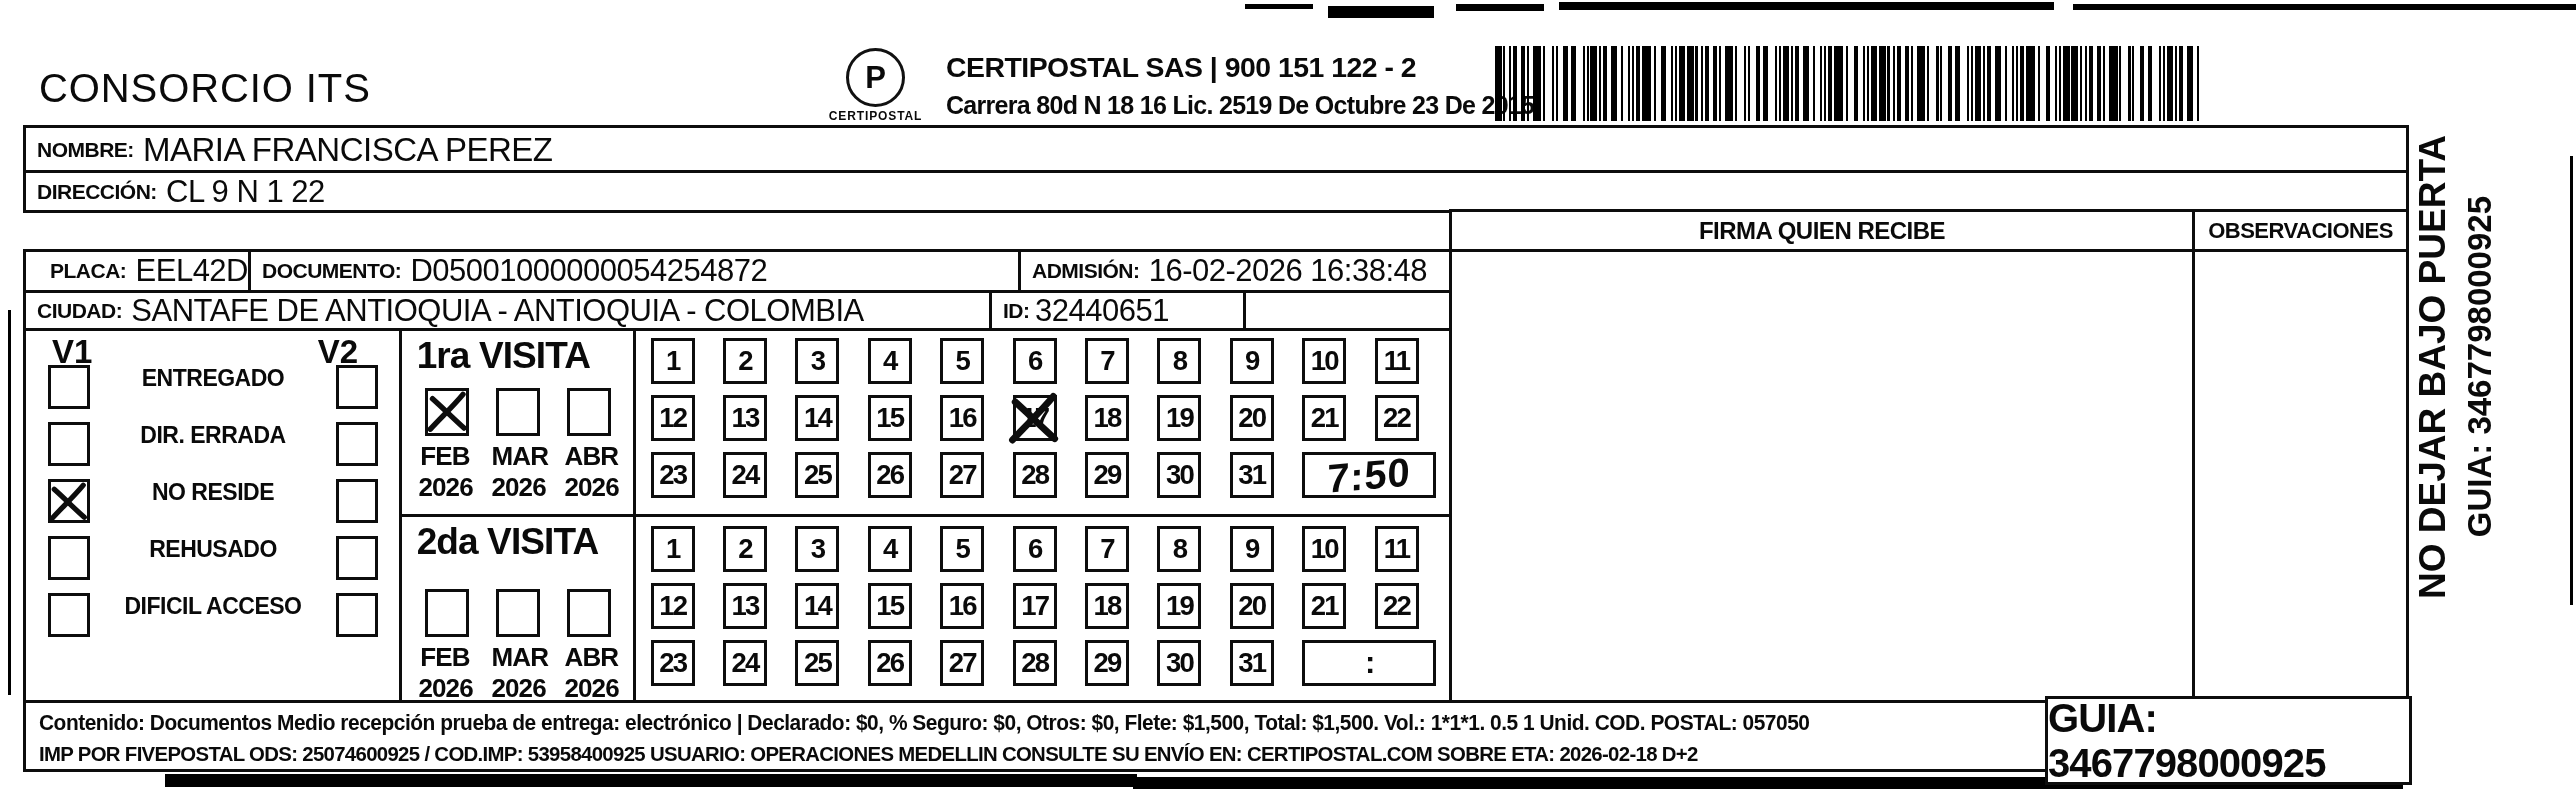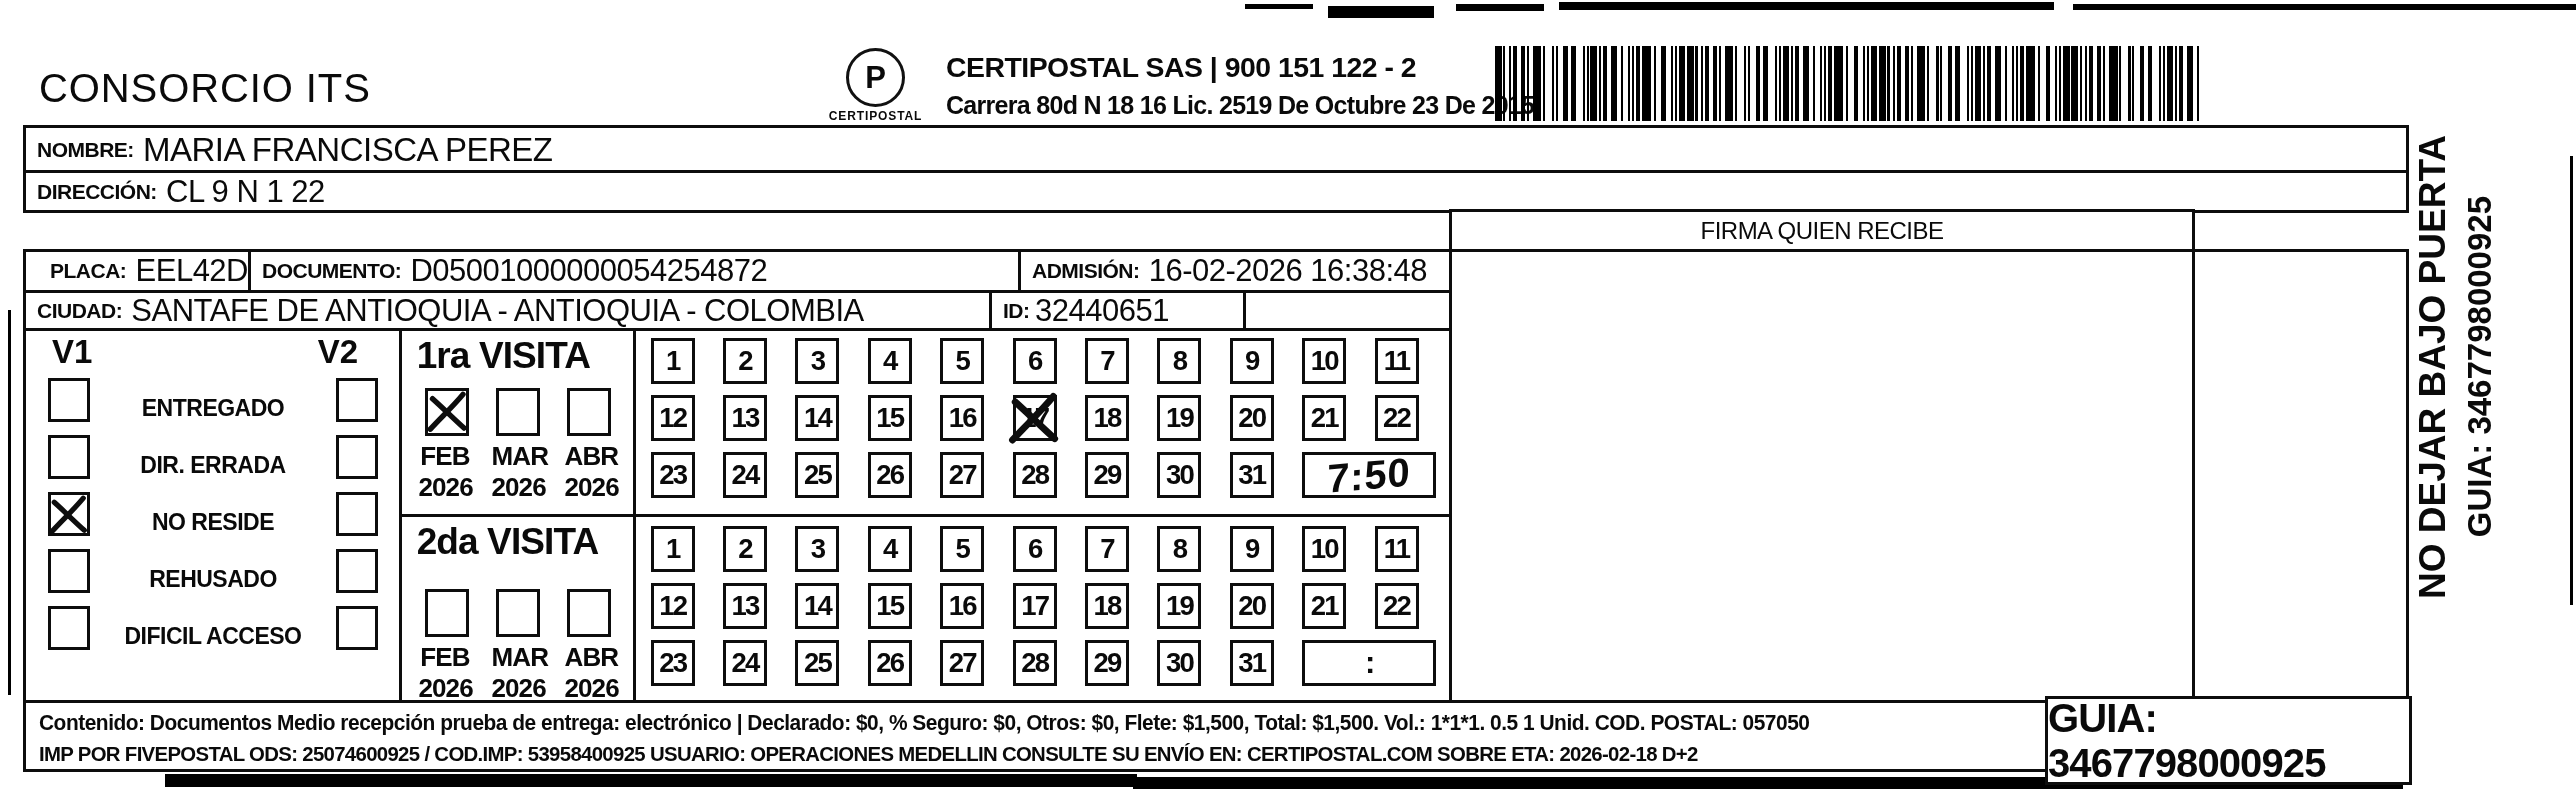--- a/index.html
+++ b/index.html
@@ -19,40 +19,40 @@
   .partner2{font-size:25px;font-weight:bold;letter-spacing:-0.7px;}
   .logo-circle{width:53px;height:53px;border:3.7px solid #111;border-radius:50%;
     display:flex;align-items:center;justify-content:center;font-weight:bold;font-size:31px;margin:0 auto;}
   .logo-cap{font-size:12px;font-weight:bold;letter-spacing:0.9px;text-align:center;margin-top:1.8px;}
   .logo-rule{height:2.8px;background:#222;margin:1.8px 5.5px 0 5.5px;}
   .barcode{display:flex;align-items:stretch;}
   .barcode span{display:inline-block;height:100%;background:#000;}
   
   .vhead{display:flex;justify-content:space-between;font-size:33px;font-weight:bold;
     padding:1.8px 42px 0 26px;}
-  .status-row{display:flex;align-items:flex-end;height:57px;padding:0 22px;}
+  .status-row{display:flex;align-items:flex-start;height:57px;padding:0 22px;}
   .status-label{flex:1;text-align:center;font-size:23px;font-weight:bold;letter-spacing:-0.5px;}
   .cb{position:relative;width:42px;height:44px;border:3.7px solid #0d0d0d;box-sizing:border-box;background:#fff;flex:0 0 auto;}
   
   .visit-title{font-size:37px;font-weight:bold;letter-spacing:-0.9px;padding:3.7px 0 0 14.7px;}
   .month-boxes{display:flex;gap:26.6px;justify-content:center;}
   .mcb{position:relative;width:44px;height:48px;border:3.7px solid #0d0d0d;box-sizing:border-box;}
   .month-names,.month-years{display:flex;gap:20px;justify-content:center;font-size:26px;font-weight:bold;letter-spacing:-0.9px;}
   .month-names span,.month-years span{width:53px;text-align:center;}
   
   .day-row{display:flex;gap:28.4px;margin-left:14.7px;}
   .day-cell{position:relative;width:44px;height:46px;border:3.7px solid #0d0d0d;box-sizing:border-box;
     display:flex;align-items:center;justify-content:center;font-size:27.5px;font-weight:bold;letter-spacing:-1.8px;background:#fff;}
   .time-cell{width:134px;}
   .hand{font-size:40px;font-weight:bold;transform:rotate(-5deg) skewX(-6deg);letter-spacing:0.9px;}
   .xstroke{position:absolute;inset:-2.8px;width:calc(100% + 5.5px);height:calc(100% + 5.5px);}
   .xstroke path{stroke:#0d0d0d;stroke-width:5;fill:none;stroke-linecap:round;}
   .xbig{inset:-8.3px;width:calc(100% + 16.5px);height:calc(100% + 16.5px);}
   
-  .colhead{display:flex;align-items:center;justify-content:center;font-weight:normal;font-size:24px;letter-spacing:-0.5px;}
+  .colhead{display:flex;align-items:center;justify-content:center;font-weight:bold;font-size:24px;letter-spacing:-0.5px;}
   
   .foot1{font-size:22px;font-weight:bold;letter-spacing:-0.5px;white-space:nowrap;transform:scaleX(0.95);transform-origin:left;}
   .foot2{font-size:21px;font-weight:bold;letter-spacing:-0.7px;white-space:nowrap;transform:scaleX(0.97);transform-origin:left;}
   .guia-big{display:flex;align-items:center;justify-content:center;font-size:40px;font-weight:600;letter-spacing:-0.9px;}
   
   .sideways{display:flex;flex-direction:row;align-items:center;justify-content:center;gap:7.3px;}
   .side1,.side2{writing-mode:vertical-rl;transform:rotate(180deg);white-space:nowrap;}
   .side1{font-size:37px;font-weight:bold;letter-spacing:0px;}
   .side2{font-size:33px;font-weight:600;}
   
@@ -196,20 +196,23 @@
     <span class="val" style="font-size:33px;">MARIA FRANCISCA PEREZ</span>
   </div>
 
   <div class="cell fieldrow" style="left:23px;top:170px;width:2386px;height:43px;">
     <span class="lbl">DIRECCIÓN:</span>
     <span class="val">CL 9 N 1 22</span>
   </div>
 
   <div class="cell colhead" style="left:1449px;top:209px;width:746px;height:44px;">
     <span>FIRMA QUIEN RECIBE</span>
+  </div>
+  <div class="cell colhead" style="left:2192px;top:209px;width:217px;height:44px;font-size:22px;">
+    <span>OBSERVACIONES</span>
   </div>
 
   <div class="cell fieldrow" style="left:23px;top:249px;width:228px;height:44px;justify-content:flex-end;">
     <span class="lbl">PLACA:</span>
     <span class="val">EEL42D</span>
   </div>
   <div class="cell fieldrow" style="left:248px;top:249px;width:774px;height:44px;">
     <span class="lbl">DOCUMENTO:</span>
     <span class="val">D05001000000054254872</span>
   </div>

